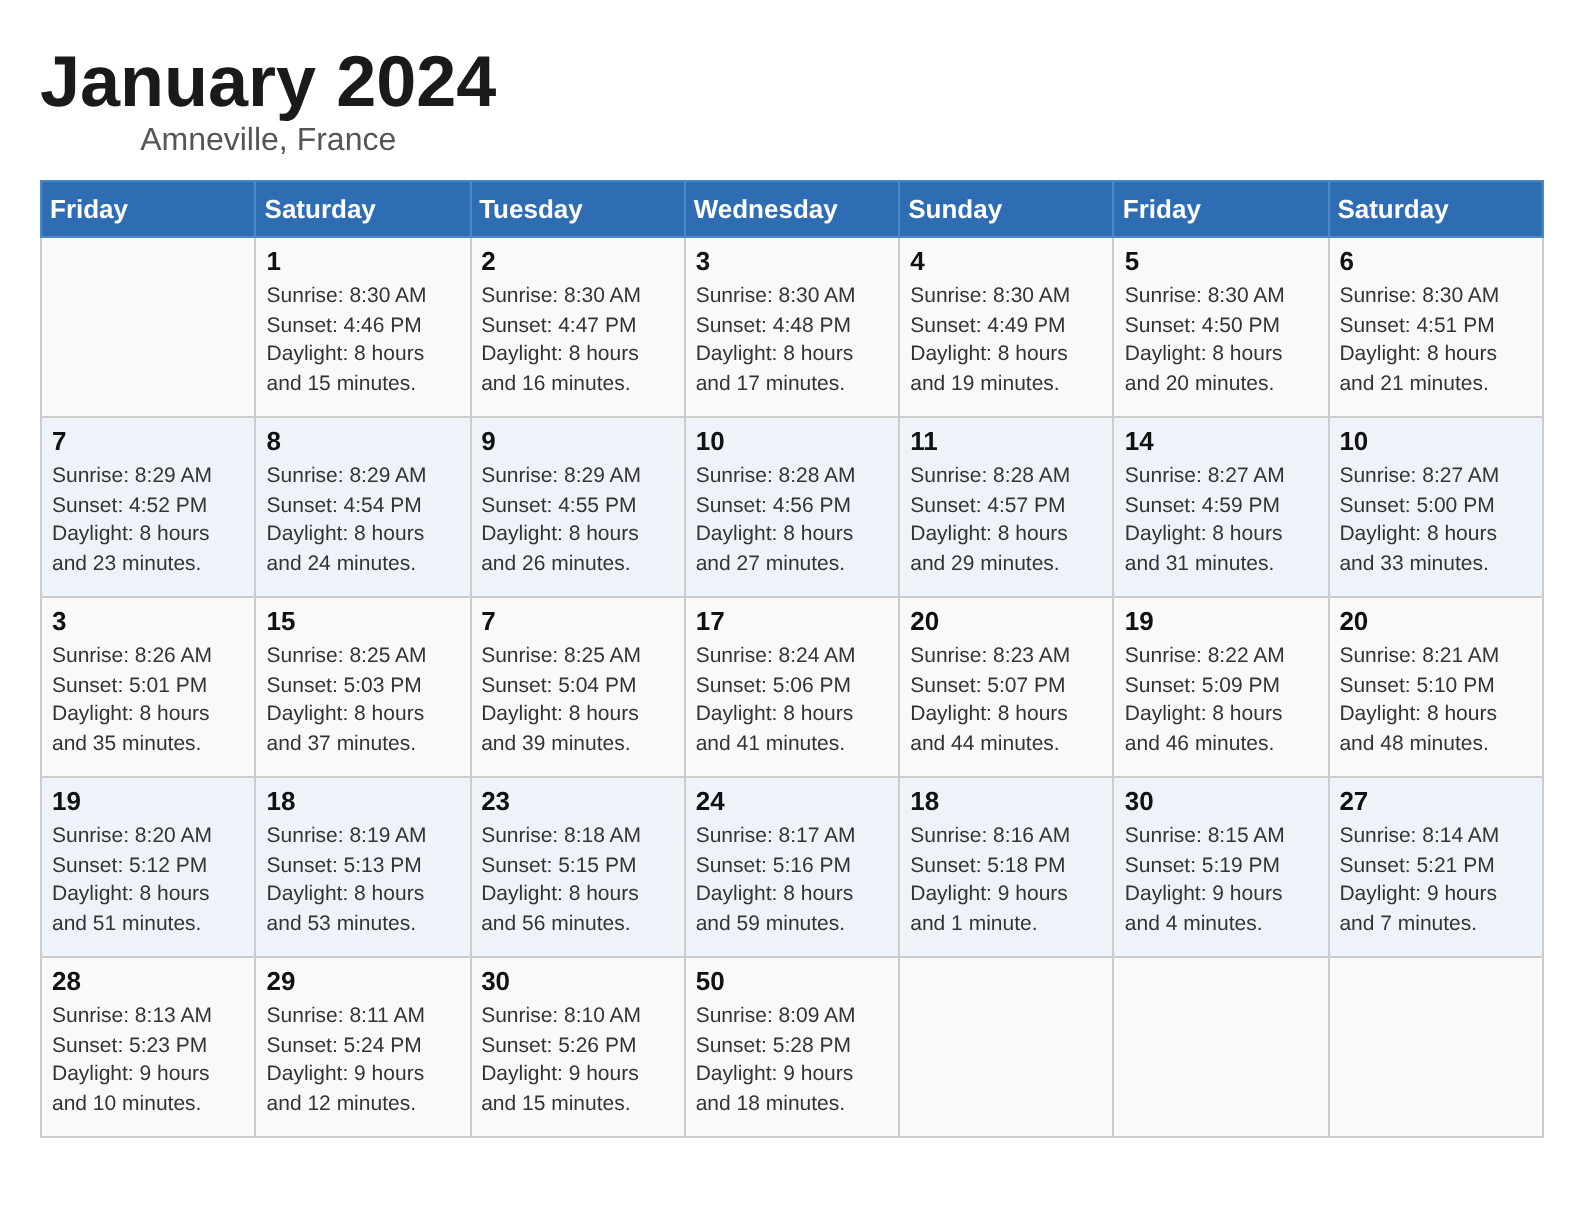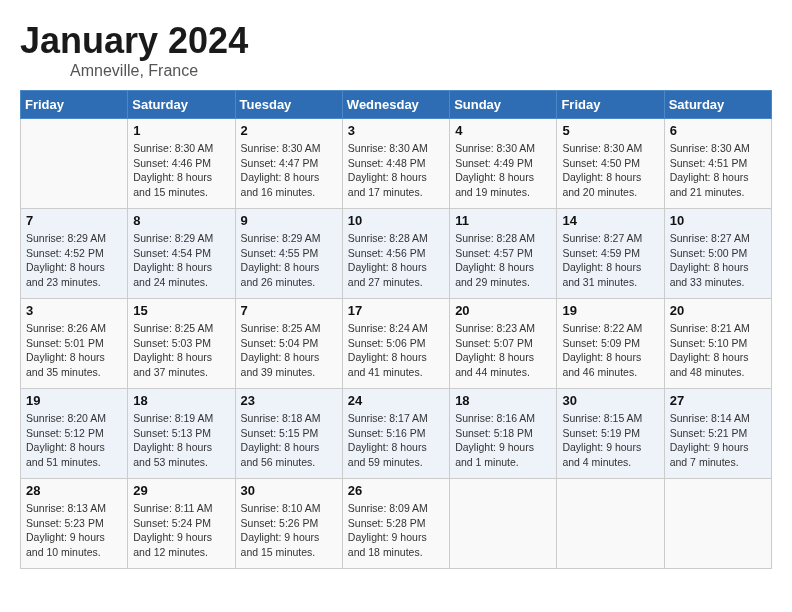--- a/index.html
+++ b/index.html
@@ -224,21 +224,21 @@
         </td>
         <td>
           <div class="day-number">29</div>
           <div class="day-info">Sunrise: 8:11 AM<br>Sunset: 5:24 PM<br>Daylight: 9 hours and 12 minutes.</div>
         </td>
         <td>
           <div class="day-number">30</div>
           <div class="day-info">Sunrise: 8:10 AM<br>Sunset: 5:26 PM<br>Daylight: 9 hours and 15 minutes.</div>
         </td>
         <td>
-          <div class="day-number">26</div>
+          <div class="day-number">50</div>
           <div class="day-info">Sunrise: 8:09 AM<br>Sunset: 5:28 PM<br>Daylight: 9 hours and 18 minutes.</div>
         </td>
         <td></td>
         <td></td>
         <td></td>
       </tr>
     </tbody>
 </table>
 
 </body></html>

